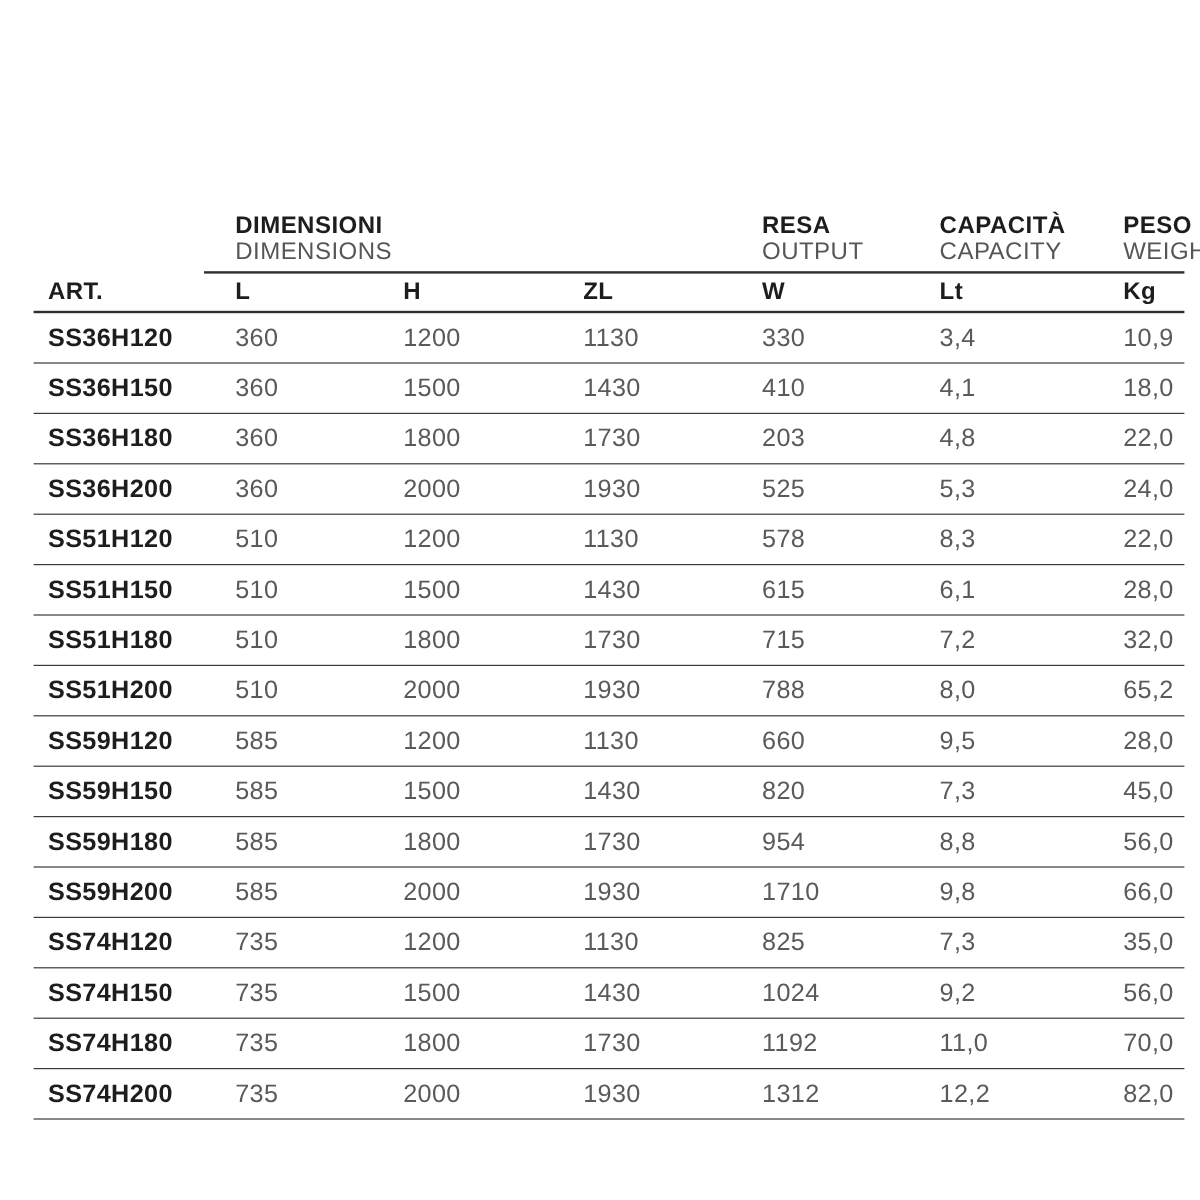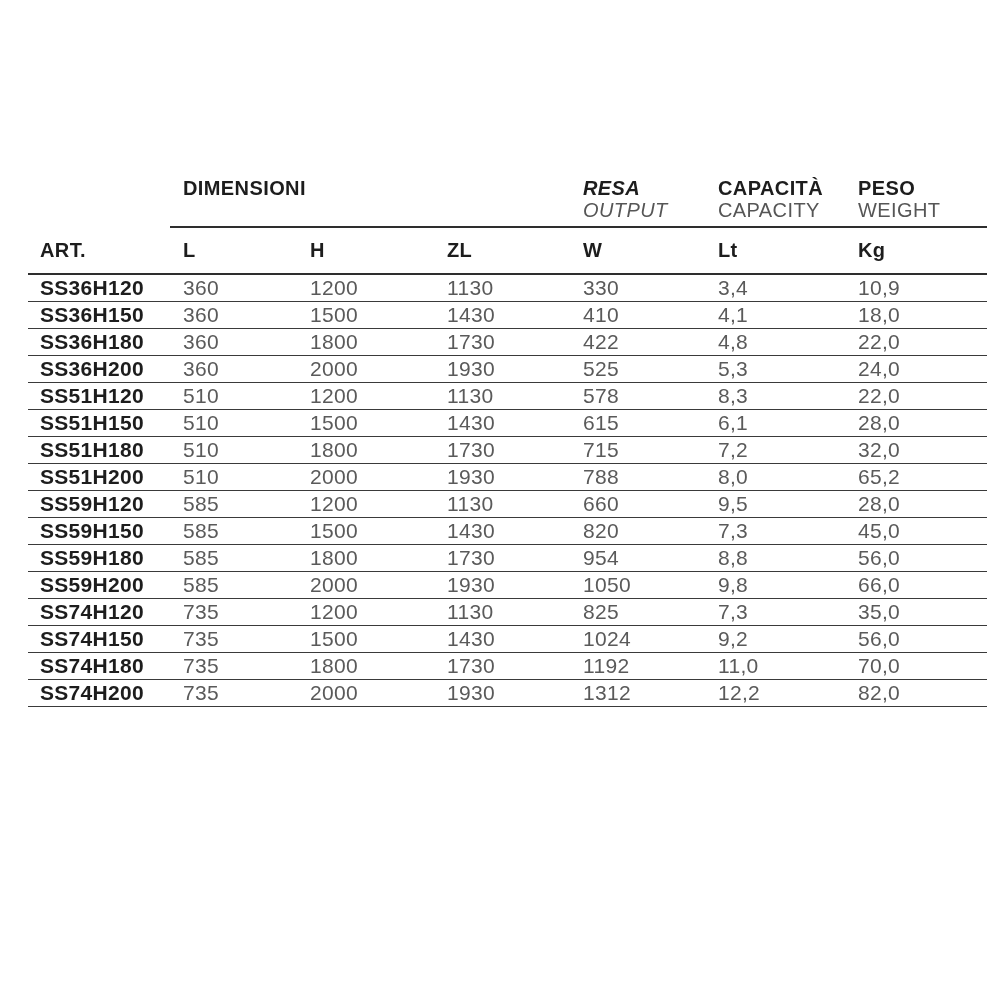--- a/index.html
+++ b/index.html
@@ -18,20 +18,21 @@
     position: absolute;
     left: 28px;
     top: 175px;
     width: 959px;
     color: #1d1d1d;
   }
   
   .grid {
     display: grid;
     grid-template-columns: 142px 127px 137px 136px 135px 140px 142px;
+    gap: 13px;
   }
   
   .group-row {
     position: relative;
     height: 53px;
     box-sizing: border-box;
   }
   .group-line {
     position: absolute;
     left: 142px;
@@ -49,41 +50,41 @@
     font-size: 20px;
     font-weight: 700;
     color: #1d1d1d;
   }
   .group-cell .subtitle {
     font-size: 20px;
     font-weight: 400;
     color: #565656;
   }
   .group-dim   { grid-column: 2 / span 3; }
-  .group-resa  { grid-column: 5; font-style: italic; }
+  .group-resa  { grid-column: 5; }
   .group-cap   { grid-column: 6; }
   .group-peso  { grid-column: 7; }
   
   .header-row {
-    height: 47px;
+    height: 33px;
     box-sizing: border-box;
     border-bottom: 2px solid #2e2e2e;
     align-items: center;
   }
   .header-row .cell {
     font-size: 20px;
     font-weight: 700;
     letter-spacing: 0.4px;
     color: #1d1d1d;
     padding-left: 13px;
   }
   .header-row .cell.c0 { padding-left: 12px; }
   
   .row {
-    height: 27px;
+    height: 42px;
     box-sizing: border-box;
     border-bottom: 1px solid #3a3a3a;
     align-items: center;
   }
   .cell {
     white-space: nowrap;
     overflow: hidden;
   }
   .row .cell {
     font-size: 21px;
@@ -101,20 +102,21 @@
   }
 </style>
 </head>
 <body>
 
 <div class="spec-table">
 
   <div class="grid group-row">
     <div class="group-cell group-dim">
       <div class="title">DIMENSIONI</div>
+      <div class="subtitle">DIMENSIONS</div>
     </div>
     <div class="group-cell group-resa">
       <div class="title">RESA</div>
       <div class="subtitle">OUTPUT</div>
     </div>
     <div class="group-cell group-cap">
       <div class="title">CAPACITÀ</div>
       <div class="subtitle">CAPACITY</div>
     </div>
     <div class="group-cell group-peso">
@@ -151,21 +153,21 @@
         <div class="cell val c3">1430</div>
         <div class="cell val c4">410</div>
         <div class="cell val c5">4,1</div>
         <div class="cell val c6">18,0</div>
       </div>
       <div class="grid row">
         <div class="cell art c0">SS36H180</div>
         <div class="cell val c1">360</div>
         <div class="cell val c2">1800</div>
         <div class="cell val c3">1730</div>
-        <div class="cell val c4">422</div>
+        <div class="cell val c4">203</div>
         <div class="cell val c5">4,8</div>
         <div class="cell val c6">22,0</div>
       </div>
       <div class="grid row">
         <div class="cell art c0">SS36H200</div>
         <div class="cell val c1">360</div>
         <div class="cell val c2">2000</div>
         <div class="cell val c3">1930</div>
         <div class="cell val c4">525</div>
         <div class="cell val c5">5,3</div>
@@ -232,21 +234,21 @@
         <div class="cell val c3">1730</div>
         <div class="cell val c4">954</div>
         <div class="cell val c5">8,8</div>
         <div class="cell val c6">56,0</div>
       </div>
       <div class="grid row">
         <div class="cell art c0">SS59H200</div>
         <div class="cell val c1">585</div>
         <div class="cell val c2">2000</div>
         <div class="cell val c3">1930</div>
-        <div class="cell val c4">1050</div>
+        <div class="cell val c4">1710</div>
         <div class="cell val c5">9,8</div>
         <div class="cell val c6">66,0</div>
       </div>
       <div class="grid row">
         <div class="cell art c0">SS74H120</div>
         <div class="cell val c1">735</div>
         <div class="cell val c2">1200</div>
         <div class="cell val c3">1130</div>
         <div class="cell val c4">825</div>
         <div class="cell val c5">7,3</div>

